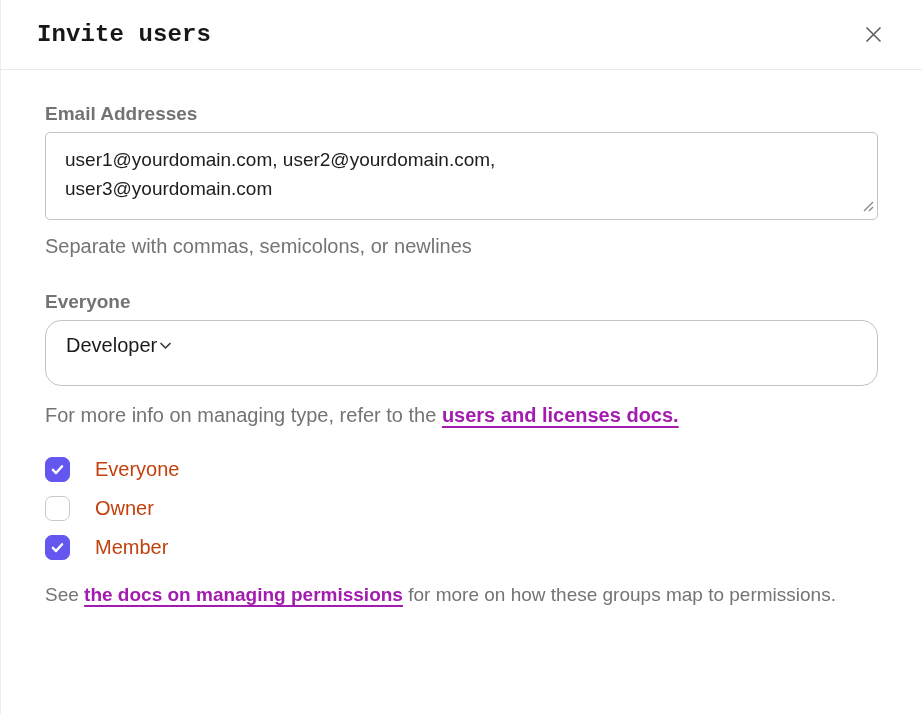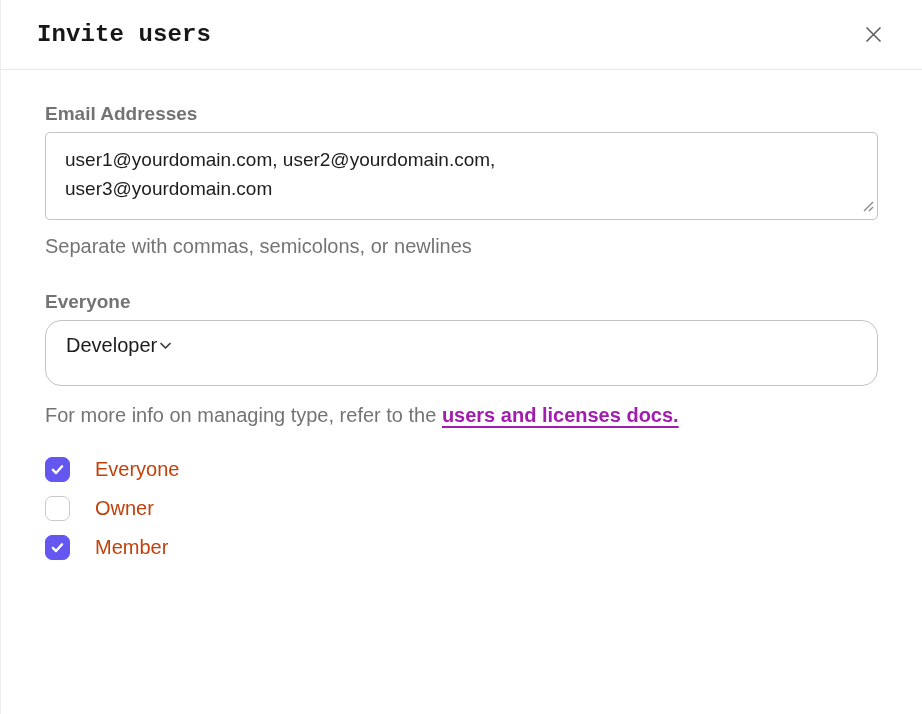--- a/index.html
+++ b/index.html
@@ -202,15 +202,16 @@
       <span class="checkbox checked">
         <span style="display:flex;">
           <svg width="17" height="17" viewBox="0 0 24 24">
               <path d="M5.5 12.5 L10 17 L18.5 7.5" stroke="#ffffff" stroke-width="3.4" fill="none" stroke-linecap="round" stroke-linejoin="round"></path>
             </svg>
         </span>
       </span>
       <span class="checkbox-label">Member</span>
     </div>
 
+    <div class="helper-groups"><span>See </span><a class="helper-link">the docs on managing permissions</a><span> for more on how these groups map to permissions.</span></div>
   </div>
 
 </div>
 
 </body></html>

